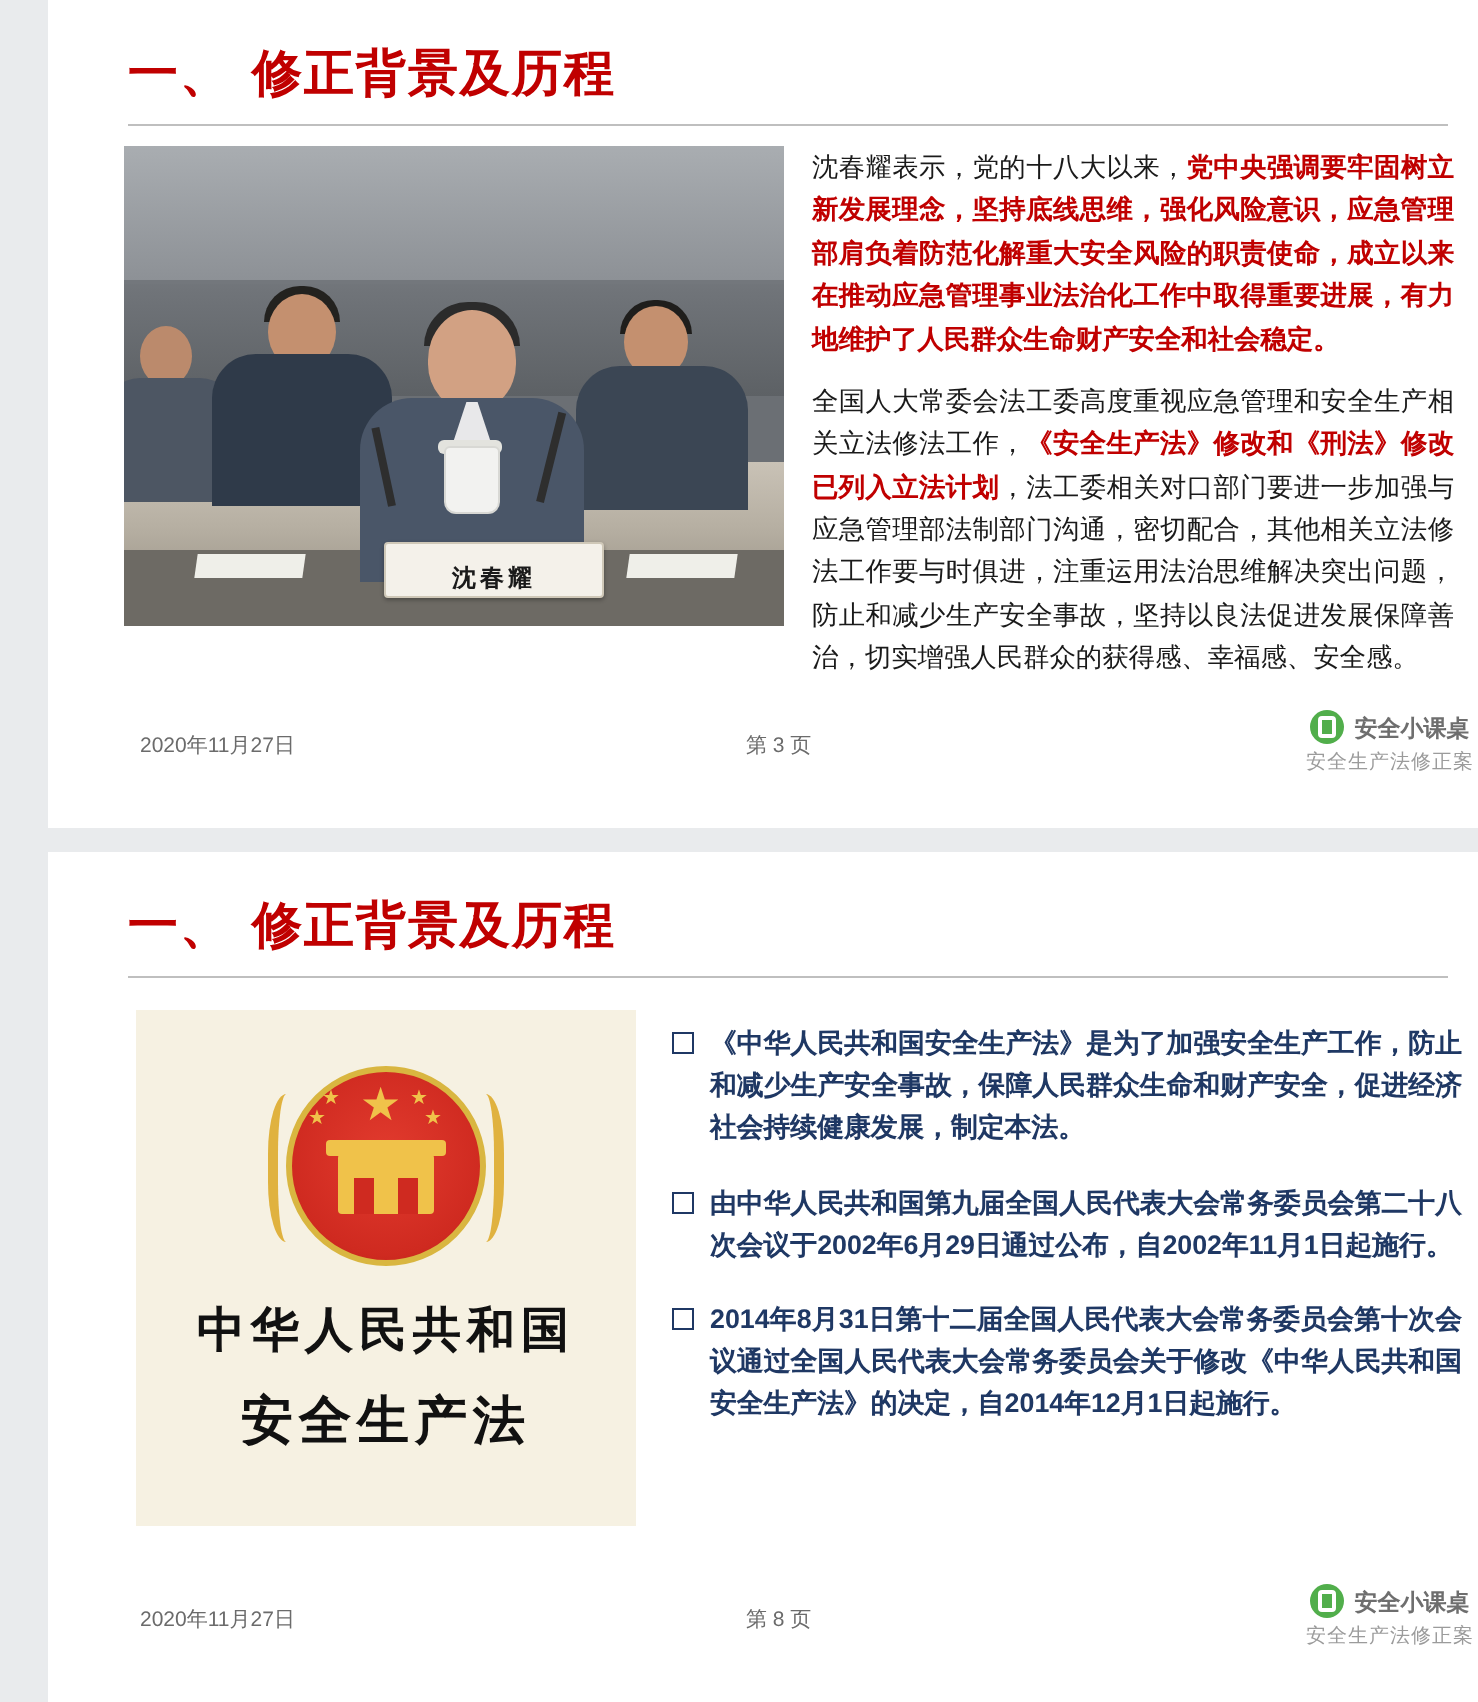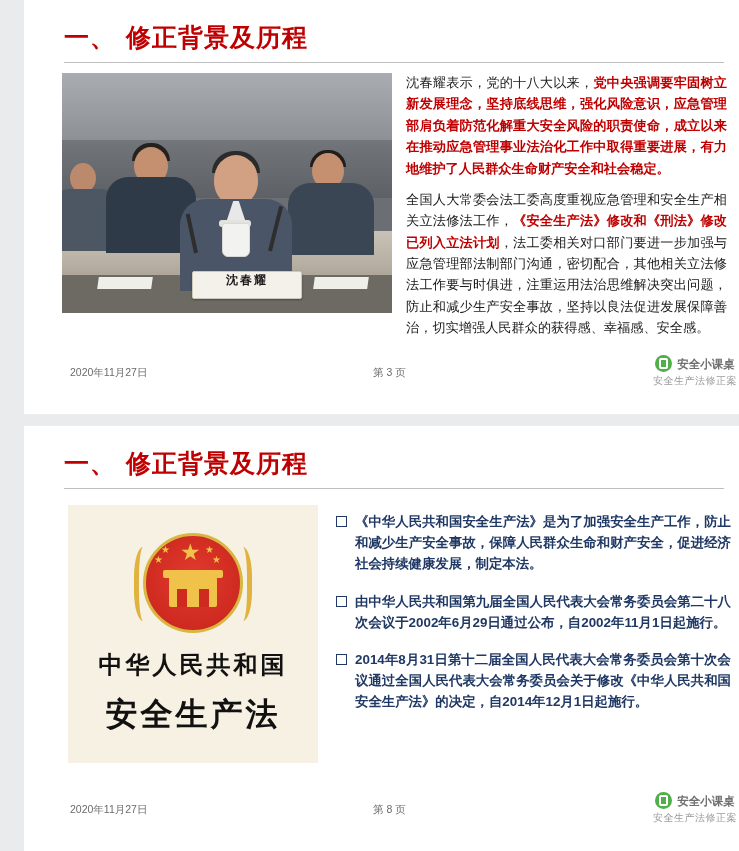--- a/index.html
+++ b/index.html
@@ -114,39 +114,39 @@
     position:absolute;left:206px;bottom:62px;width:4px;height:46px;background:#2e2e2e;
     transform:rotate(14deg);transform-origin:bottom center;
   }
   .photo .mic2{
     position:absolute;left:132px;bottom:60px;width:4px;height:40px;background:#2e2e2e;
     transform:rotate(-12deg);transform-origin:bottom center;
   }
   .photo .nameplate{
     position:absolute;left:130px;bottom:14px;width:108px;height:26px;
     background:#f4f1ea;border:1px solid #cfc8b8;border-radius:2px;
-    display:flex;align-items:flex-start;justify-content:center;
+    display:flex;align-items:flex-end;justify-content:center;
     box-shadow:0 1px 2px rgba(0,0,0,.3);
   }
   .photo .nameplate span{
     color:#1a1a1a;font-size:12px;font-weight:bold;letter-spacing:2px;
   }
   .photo .paper{
     position:absolute;bottom:24px;width:54px;height:12px;background:#efefe9;
     transform:skewX(-8deg);
   }
   .photo .paper.p1{left:36px;}
   .photo .paper.p2{left:252px;}
 
   .s1-text{
     flex:1 1 auto;
     font-size:13.2px;
     line-height:1.62;
     color:#1a1a1a;
-    font-family:Liberation Mono, monospace;
+    font-family:Liberation Serif, serif;
   }
   .s1-text p{margin:0 0 10px 0;text-align:justify;}
   .em{color:#c00000;font-weight:bold;}
 
   
   .footer{
     position:absolute;left:0;right:0;bottom:16px;height:46px;
   }
   .footer .date{
     position:absolute;left:46px;bottom:18px;
@@ -223,21 +223,21 @@
     position:absolute;right:4px;top:26px;width:18px;height:74px;
     border-right:5px solid #e0b23f;border-radius:0 40% 40% 0;
   }
   .emblem-title{
     font-family:"Liberation Serif","DejaVu Serif",serif;
     font-size:24px;font-weight:bold;color:#111;letter-spacing:3px;
     margin-top:2px;
   }
   .emblem-title2{
     font-family:"Liberation Serif","DejaVu Serif",serif;
-    font-size:32px;font-weight:bold;color:#111;letter-spacing:3px;
+    font-size:26px;font-weight:bold;color:#111;letter-spacing:3px;
     margin-top:12px;
   }
   .s2-list{
     flex:1 1 auto;
     padding-top:6px;
   }
   .s2-item{
     display:flex;gap:8px;margin-bottom:16px;
     font-size:13.4px;line-height:1.58;color:#1f3864;font-weight:bold;
     text-align:justify;

